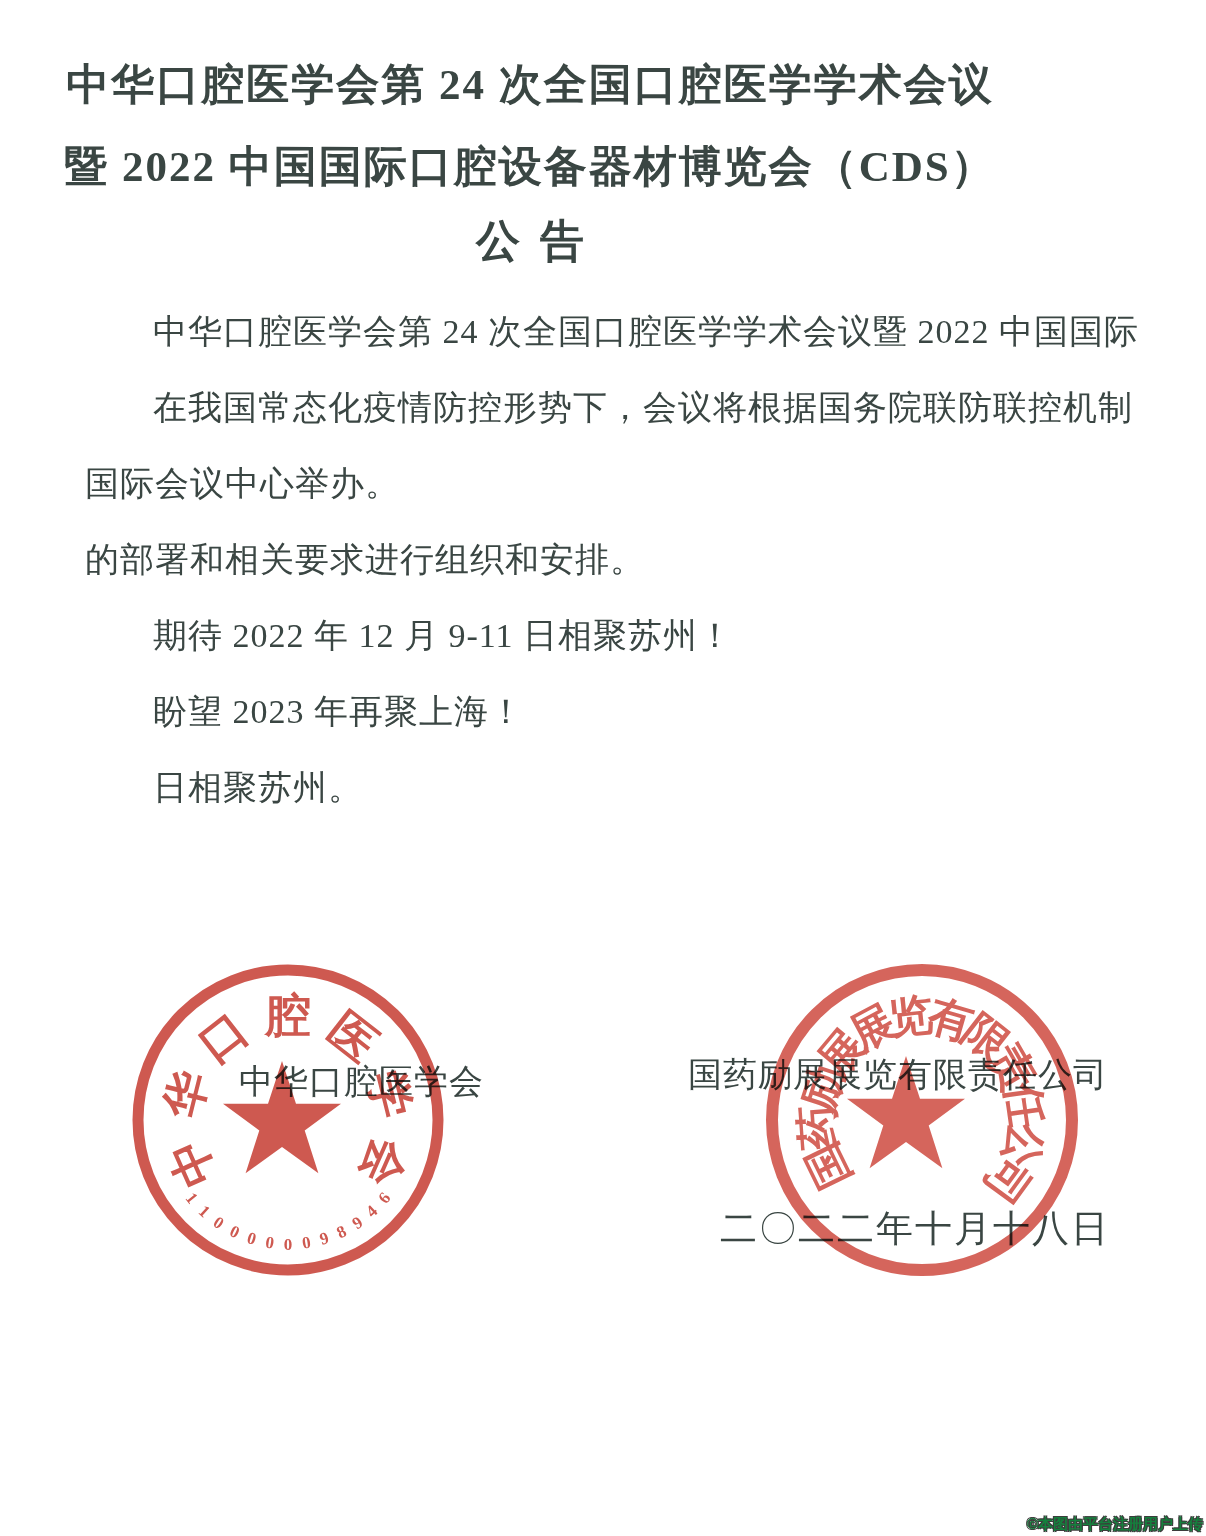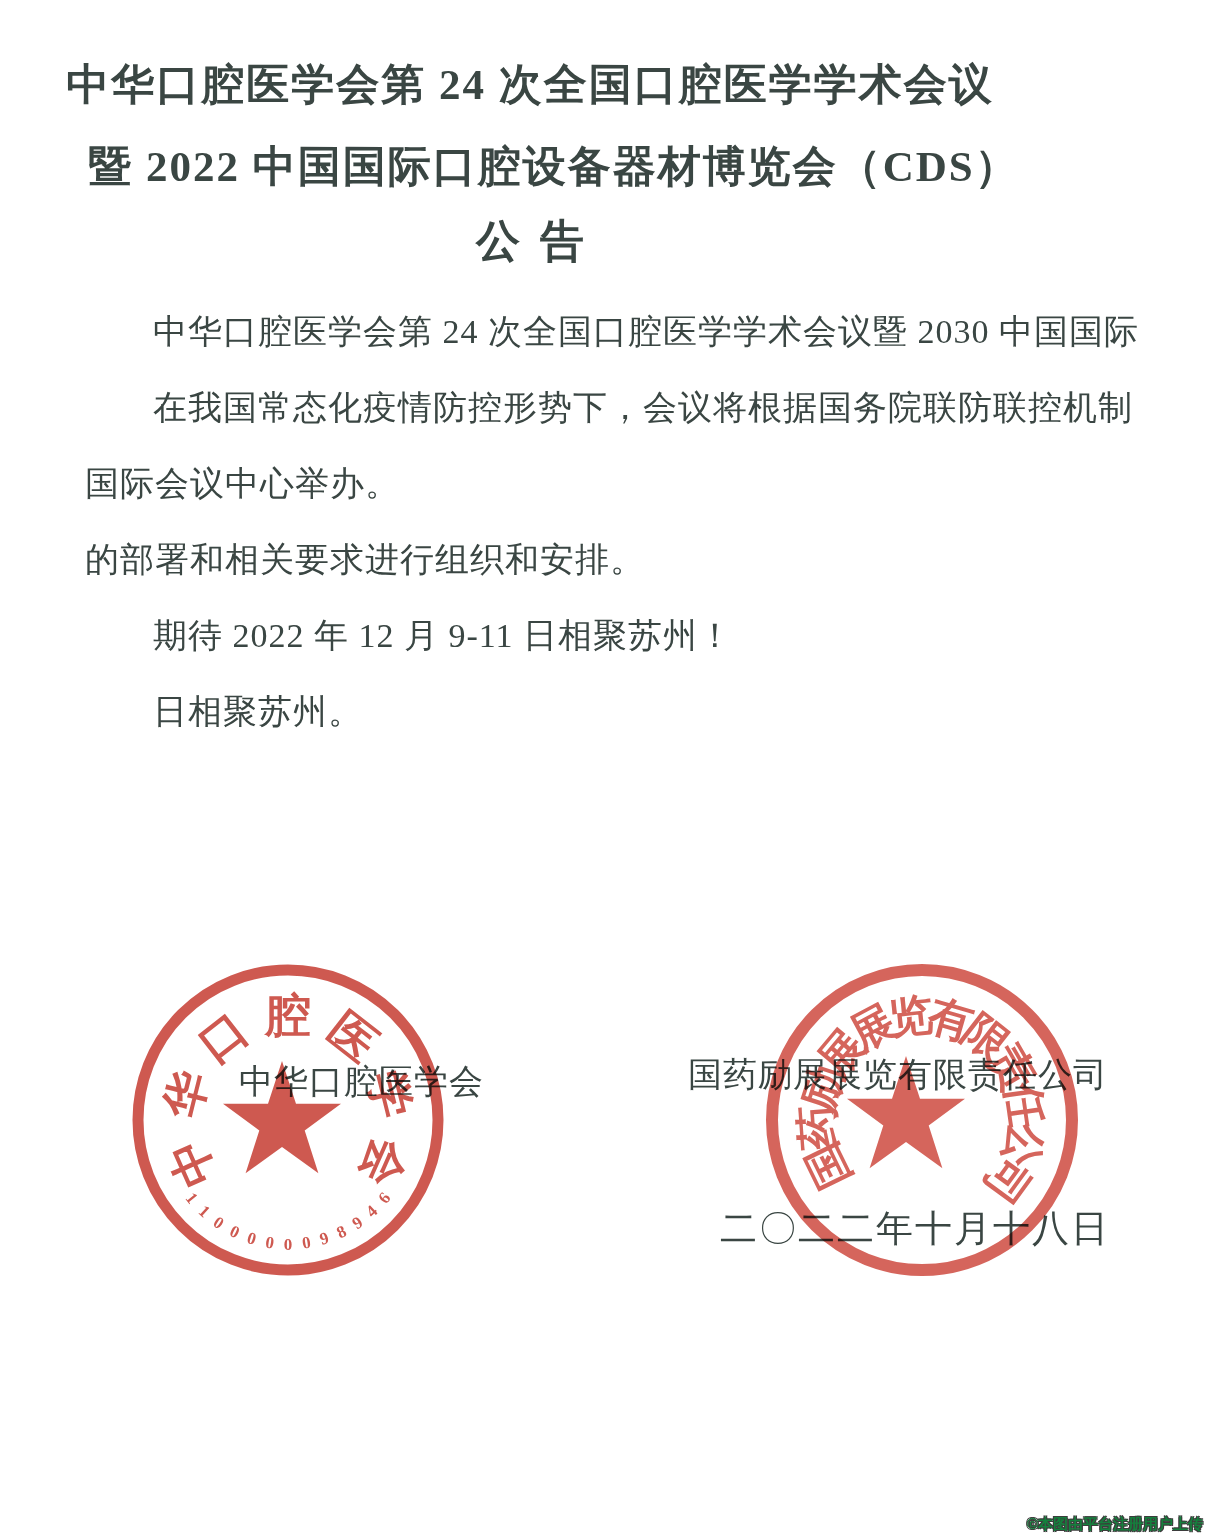--- a/index.html
+++ b/index.html
@@ -6,21 +6,21 @@
   body{
     width:1206px;height:1536px;position:relative;background:#ffffff;
     font-family:"Liberation Serif","DejaVu Serif",serif;
     color:#3a4643;overflow:hidden;
   }
   .title-line{
     position:absolute;left:0;width:1060px;text-align:center;
     font-weight:600;white-space:nowrap;letter-spacing:2px;
   }
   #title1{top:56px;font-size:43px;}
-  #title2{top:138px;font-size:43px;padding-left:24px;}
+  #title2{top:138px;font-size:43px;}
   #title3{top:212px;font-size:44px;letter-spacing:20px;text-indent:20px;}
   .body-text{
     position:absolute;left:85px;top:294px;width:1045px;
     font-size:34px;line-height:76px;letter-spacing:1px;
   }
   .line{white-space:nowrap;}
   .line.indent{text-indent:2em;}
   .sig{position:absolute;font-size:34px;white-space:nowrap;letter-spacing:1px;z-index:1;}
   #sig-left{left:215px;top:1059px;margin-left:24px;}
   #sig-right{left:688px;top:1052px;}
@@ -40,25 +40,26 @@
   }
 </style>
 </head>
 <body>
 
 <div id="title1" class="title-line">中华口腔医学会第 24 次全国口腔医学学术会议</div>
 <div id="title2" class="title-line">暨 2022 中国国际口腔设备器材博览会（CDS）</div>
 <div id="title3" class="title-line">公告</div>
 
 <div id="body" class="body-text">
-    <div class="line indent">中华口腔医学会第 24 次全国口腔医学学术会议暨 2030 中国国际</div>
+    <div class="line indent">中华口腔医学会第 24 次全国口腔医学学术会议暨 2022 中国国际</div>
     <div class="line indent">在我国常态化疫情防控形势下，会议将根据国务院联防联控机制</div>
     <div class="line">国际会议中心举办。</div>
     <div class="line">的部署和相关要求进行组织和安排。</div>
     <div class="line indent">期待 2022 年 12 月 9-11 日相聚苏州！</div>
+    <div class="line indent">盼望 2023 年再聚上海！</div>
     <div class="line indent">日相聚苏州。</div>
   </div>
 
 <div id="sig-left" class="sig">中华口腔医学会</div>
 <div id="sig-right" class="sig">国药励展展览有限责任公司</div>
 <div id="sig-date" class="sig">二〇二二年十月十八日</div>
 
 <div id="stamp-left" class="stamp"><svg viewBox="0 0 324 324">
       <circle cx="162" cy="162" r="150" fill="none" stroke="#c9473d" stroke-width="11"></circle>
       <polygon points="156.0,103.0 170.0,145.7 215.0,145.8 178.7,172.4 192.4,215.2 156.0,188.9 119.6,215.2 133.3,172.4 97.0,145.8 142.0,145.7" fill="#c9473d"></polygon>

